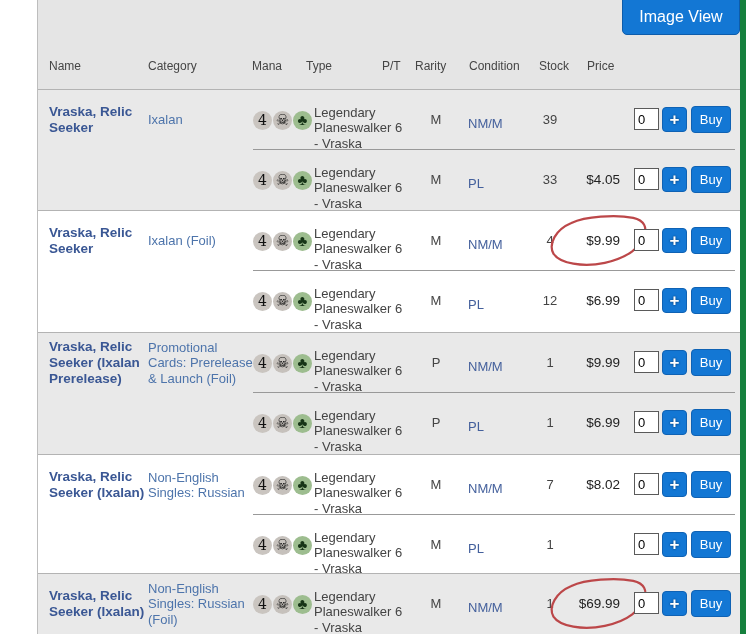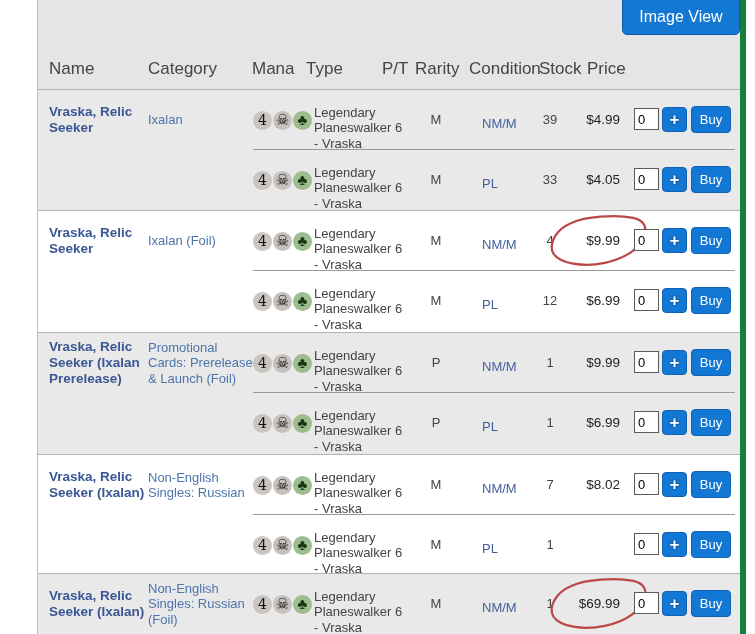--- a/index.html
+++ b/index.html
@@ -4,21 +4,21 @@
 <style>
   html,body{margin:0;padding:0;width:755px;height:634px;overflow:hidden;background:#fff;
     font-family:"Liberation Sans", sans-serif;}
   .container{position:absolute;left:37px;top:0;width:709px;height:634px;
     border-left:1px solid #bdbdbd;border-right:6px solid #15803d;background:#e5e5e5;box-sizing:border-box;}
   
   .image-view{position:absolute;top:-5px;right:0;height:40px;min-width:118px;
     background:#1377d4;border:1px solid #0d5cab;border-radius:5px;color:#fff;
     font-size:16px;font-family:"Liberation Sans",sans-serif;padding:4px 14px 0 14px;cursor:pointer;}
   
-  .thead{position:absolute;top:55px;left:0;right:0;height:30px;font-size:17px;color:#454545;}
+  .thead{position:absolute;top:55px;left:0;right:0;height:30px;font-size:12px;color:#454545;}
   .thead span{position:absolute;top:4px;white-space:nowrap;}
   .h0{left:11px}.h1{left:110px}.h2{left:214px}.h3{left:268px}.h4{left:344px}
   .h5{left:377px}.h6{left:431px}.h7{left:501px}.h8{left:549px}
   
   .tbody{position:absolute;top:0;left:0;right:0;}
   .group{position:absolute;left:0;right:0;border-top:1px solid #b3b3b3;background:#fff;overflow:hidden;}
   .group.alt{background:#e9e9e9;}
   .cell{position:absolute;display:flex;align-items:center;font-size:13px;color:#444;line-height:1.18;}
   .name{left:11px;width:99px;top:0;height:60px;font-weight:bold;color:#3a5794;font-size:13.5px;cursor:pointer;}
   .category{left:110px;width:106px;top:0;height:60px;color:#4d74ab;cursor:pointer;}
@@ -27,21 +27,21 @@
   .subrow.has-sep .sep{display:block;}
   .mana{left:215px;width:62px;top:0;height:60px;gap:1px;}
   .mc{display:inline-flex;align-items:center;justify-content:center;width:19px;height:19px;
     border-radius:50%;font-size:13px;color:#111;}
   .mc.generic{background:#cac5c0;font-family:"DejaVu Serif",serif;font-size:14px;}
   .mc.black{background:#c6c1bc;font-size:15px;}
   .mc.green{background:#9dbd8f;color:#173517;font-size:15px;}
   .type{left:276px;width:90px;top:0;height:76px;}
   .pt{left:344px;width:28px;top:0;height:60px;}
   .rarity{left:383px;width:30px;top:0;height:60px;justify-content:center;}
-  .condition{left:444px;width:58px;top:0;height:68px;color:#44609c;cursor:pointer;}
+  .condition{left:430px;width:58px;top:0;height:68px;color:#44609c;cursor:pointer;}
   .stock{left:496px;width:32px;top:0;height:60px;justify-content:center;}
   .price{left:520px;width:62px;top:0;height:60px;justify-content:flex-end;color:#222;font-size:13.5px;}
   .qty{position:absolute;left:596px;top:18px;width:20px;height:20px;border:1px solid #5a5a5a;
     background:#fff;font-size:13px;padding:0 0 0 3px;font-family:"Liberation Sans",sans-serif;}
   .plus{position:absolute;left:624px;top:17px;width:25px;height:25px;background:#1377d4;
     border:1px solid #0f62b4;border-radius:4px;color:#fff;font-weight:bold;font-size:17px;
     line-height:20px;padding:0;cursor:pointer;text-shadow:0 0 2px #0b4d8e,0 0 2px #0b4d8e;}
   .buy{position:absolute;left:653px;top:16px;width:40px;height:27px;background:#1377d4;
     border:1px solid #0f62b4;border-radius:4px;color:#fff;font-size:13px;cursor:pointer;
     font-family:"Liberation Sans",sans-serif;}
@@ -74,21 +74,20 @@
     <div class="cell mana">
       <span class="mc generic">4</span>
       <span class="mc black">☠</span>
       <span class="mc green">♣</span>
     </div>
     <div class="cell type">Legendary Planeswalker 6 - Vraska</div>
     <div class="cell pt"></div>
     <div class="cell rarity">M</div>
     <div class="cell condition">NM/M</div>
     <div class="cell stock">39</div>
-    <div class="cell price">$4.99</div>
 
     <input class="qty" value="0" style="">
     <button class="plus">+</button>
     <button class="buy">Buy</button>
   </div>
         <div class="subrow has-sep" style="top: 60px;">
     <div class="sep"></div>
     <div class="cell mana">
       <span class="mc generic">4</span>
       <span class="mc black">☠</span>

